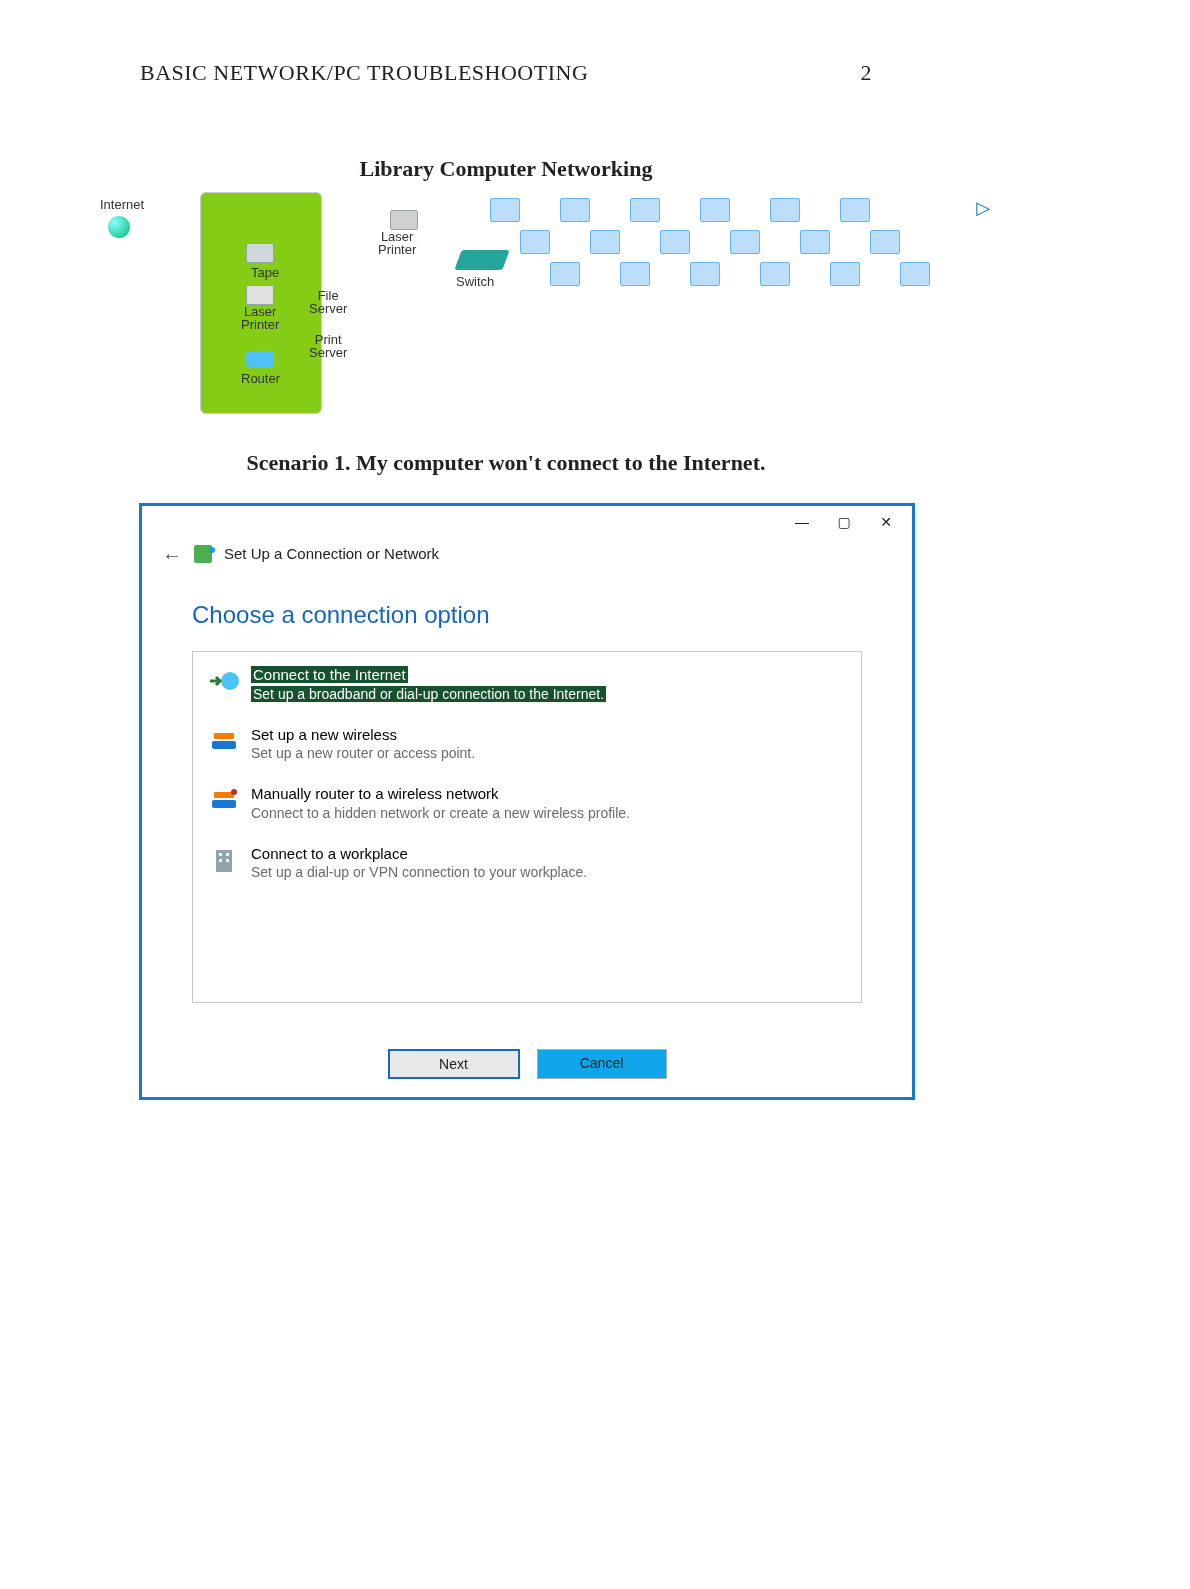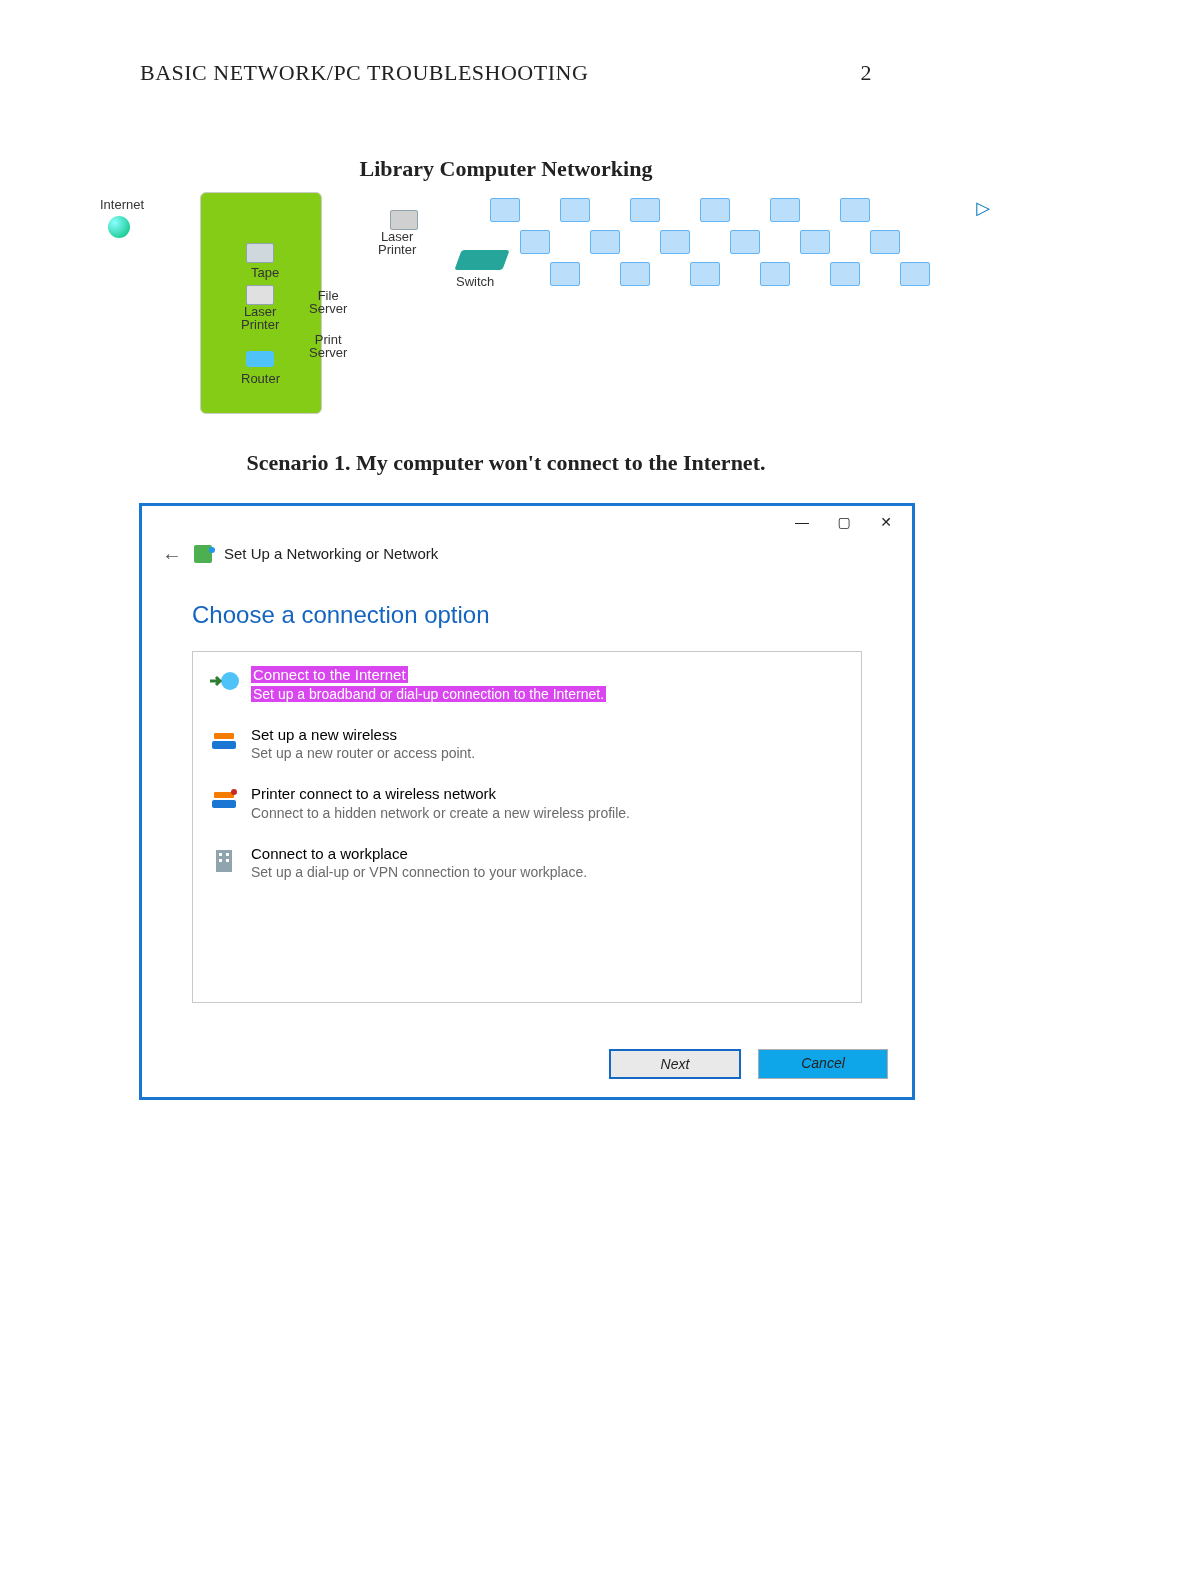--- a/index.html
+++ b/index.html
@@ -141,41 +141,40 @@
   }
   .option {
     display: flex;
     align-items: flex-start;
     gap: 10px;
     padding: 4px 6px;
     margin-bottom: 14px;
   }
   .option.selected .opt-title,
   .option.selected .opt-desc {
-    background: #d946ef;
+    background: #14532d;
     color: #fff;
     display: inline;
   }
   .option.selected .opt-title { padding: 0px 2px; }
   .option.selected .opt-desc  { padding: 0px 2px; }
   .opt-icon {
     width: 34px; height: 30px;
     flex-shrink: 0;
     display:flex; align-items:center; justify-content:center;
   }
   .opt-text { line-height: 1.25; font-size: 15px; }
   .opt-title { font-weight: 400; color:#000; }
   .opt-desc { color: #6b6b6b; font-size: 14px; }
   .win-footer {
     display: flex;
-    justify-content: flex-end;
+    justify-content: center;
     gap: 17px;
     padding: 18px 24px 18px;
     margin-top: 20px;
-    font-style: italic;
   }
   .win-btn {
     min-width: 92px;
     padding: 5px 18px;
     background: #0ea5e9;
     border: 1px solid #adadad;
     font-size: 14px;
     font-family: "Segoe UI", Tahoma, sans-serif;
     text-align: center;
   }
@@ -264,21 +263,21 @@
   <div class="win-dialog">
     <div class="win-titlebar">
       <div class="win-ctrl">—</div>
       <div class="win-ctrl">▢</div>
       <div class="win-ctrl">✕</div>
     </div>
 
     <div class="win-breadcrumb">
       <span class="back-arrow">←</span>
       <span class="bc-icon"></span>
-      <span>Set Up a Networking or Network</span>
+      <span>Set Up a Connection or Network</span>
     </div>
 
     <div class="win-body">
       <div class="win-heading">Choose a connection option</div>
 
       <div class="option-pane">
 
         <div class="option selected">
           <div class="opt-icon">
             <svg width="32" height="28">
@@ -307,21 +306,21 @@
 
         <div class="option">
           <div class="opt-icon">
             <svg width="32" height="28">
                 <rect x="4" y="14" width="24" height="8" rx="2" fill="#1976d2"></rect>
                 <rect x="6" y="6" width="20" height="6" rx="1" fill="#f57c00"></rect>
                 <circle cx="26" cy="6" r="3" fill="#c62828"></circle>
               </svg>
           </div>
           <div class="opt-text">
-            <span class="opt-title">Printer connect to a wireless network</span><br>
+            <span class="opt-title">Manually router to a wireless network</span><br>
             <span class="opt-desc">Connect to a hidden network or create a new wireless profile.</span>
           </div>
         </div>
 
         <div class="option">
           <div class="opt-icon">
             <svg width="32" height="28">
                 <rect x="8" y="4" width="16" height="22" fill="#90a4ae"></rect>
                 <rect x="11" y="7" width="3" height="3" fill="#fff"></rect>
                 <rect x="18" y="7" width="3" height="3" fill="#fff"></rect>

